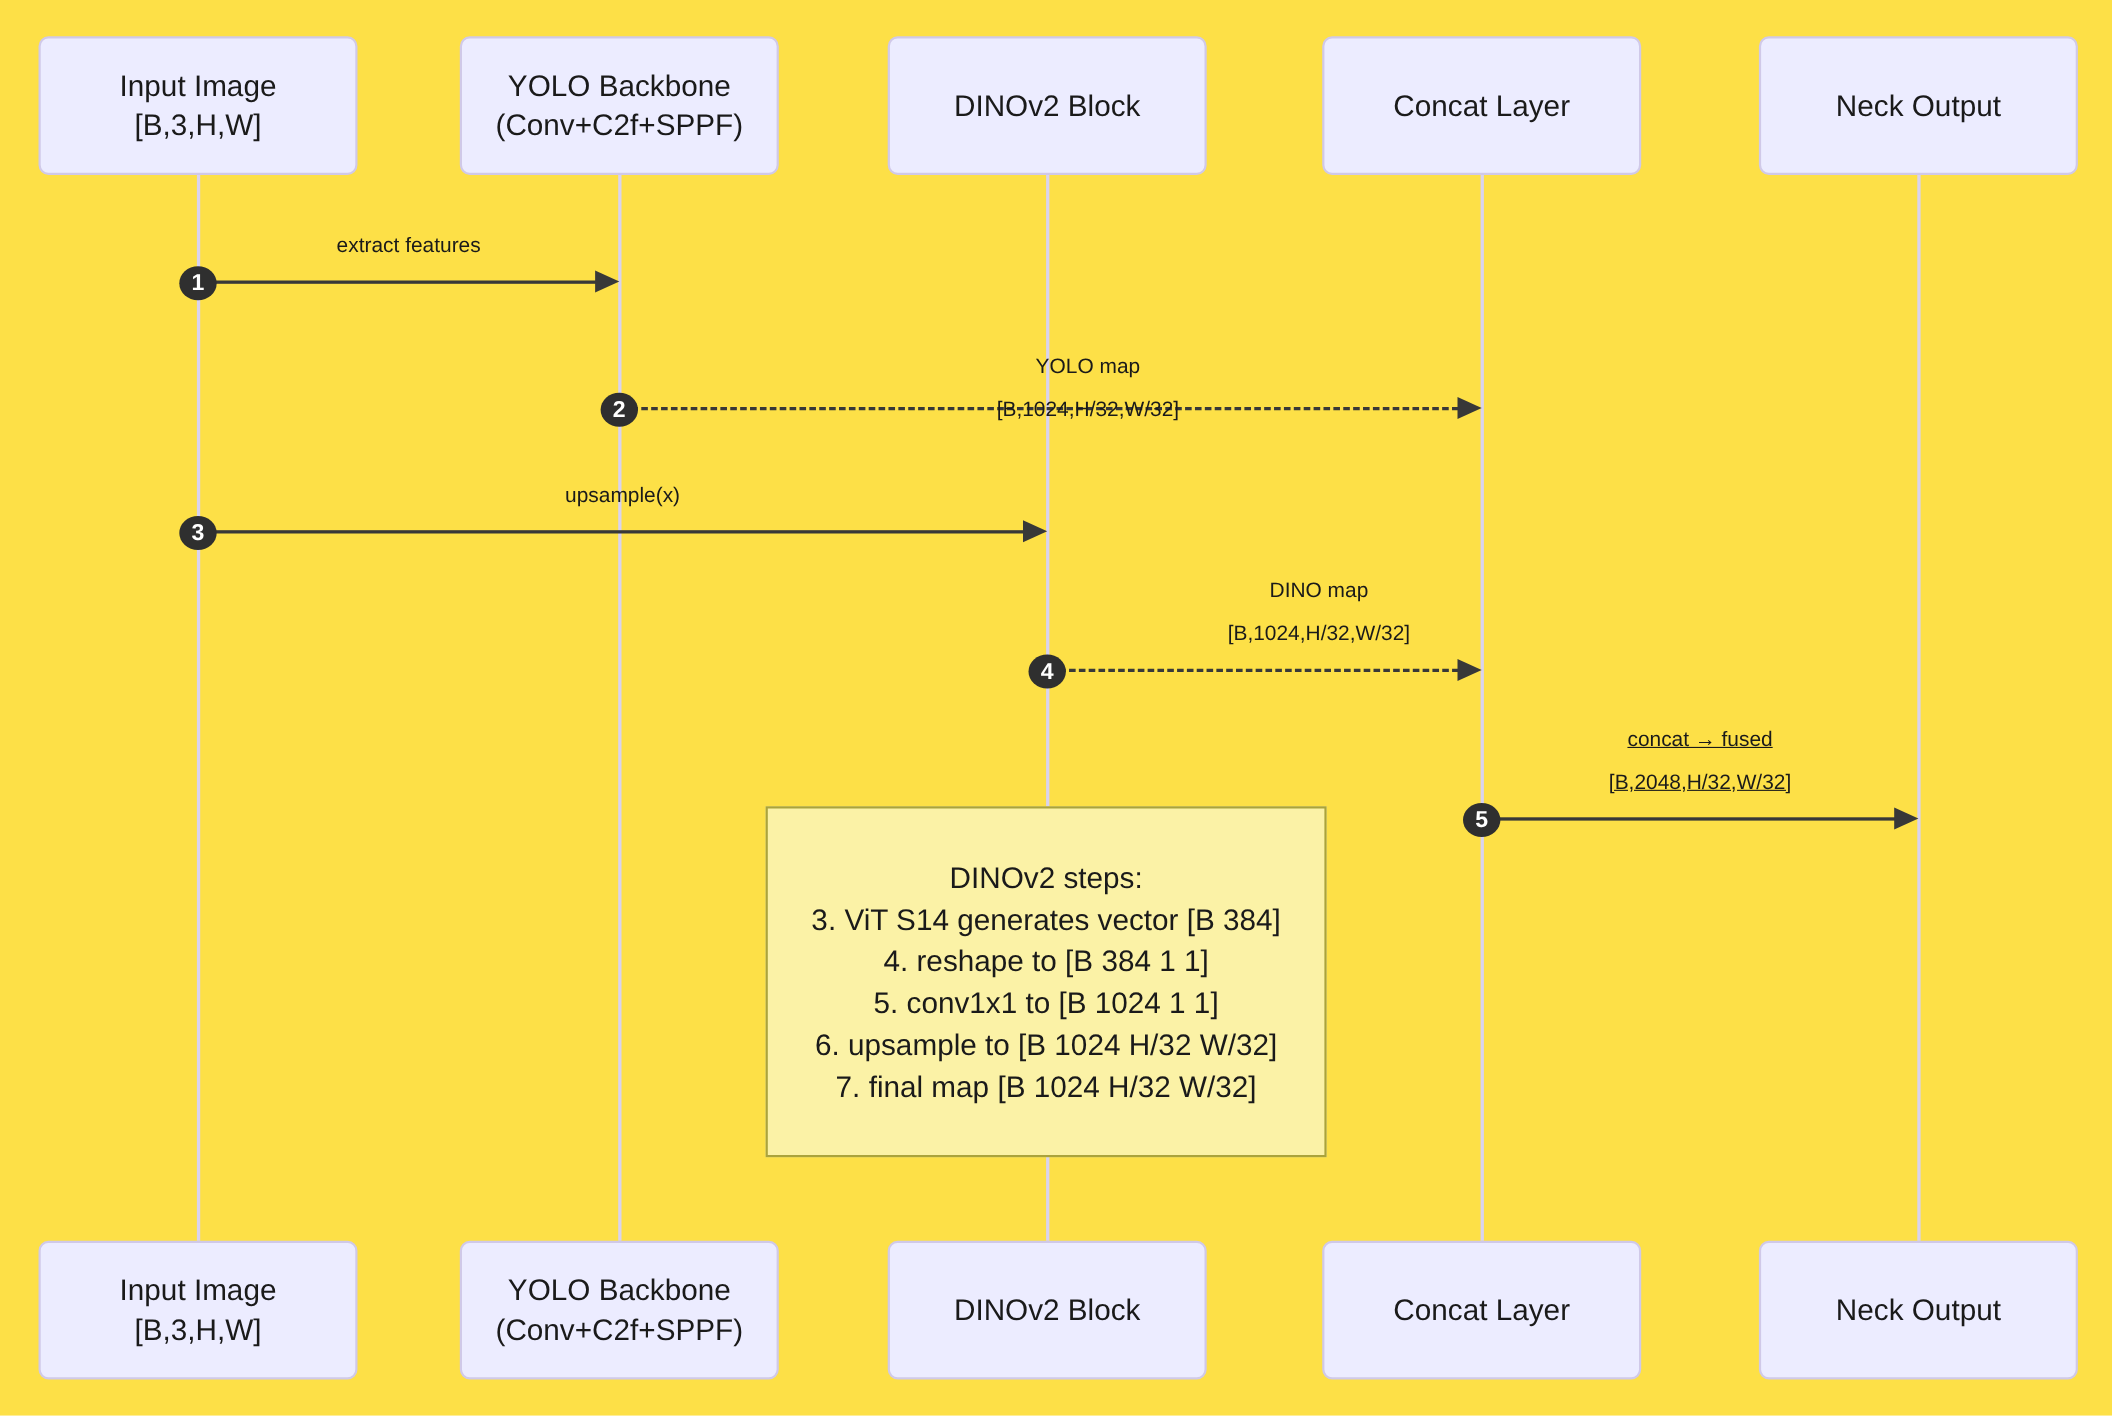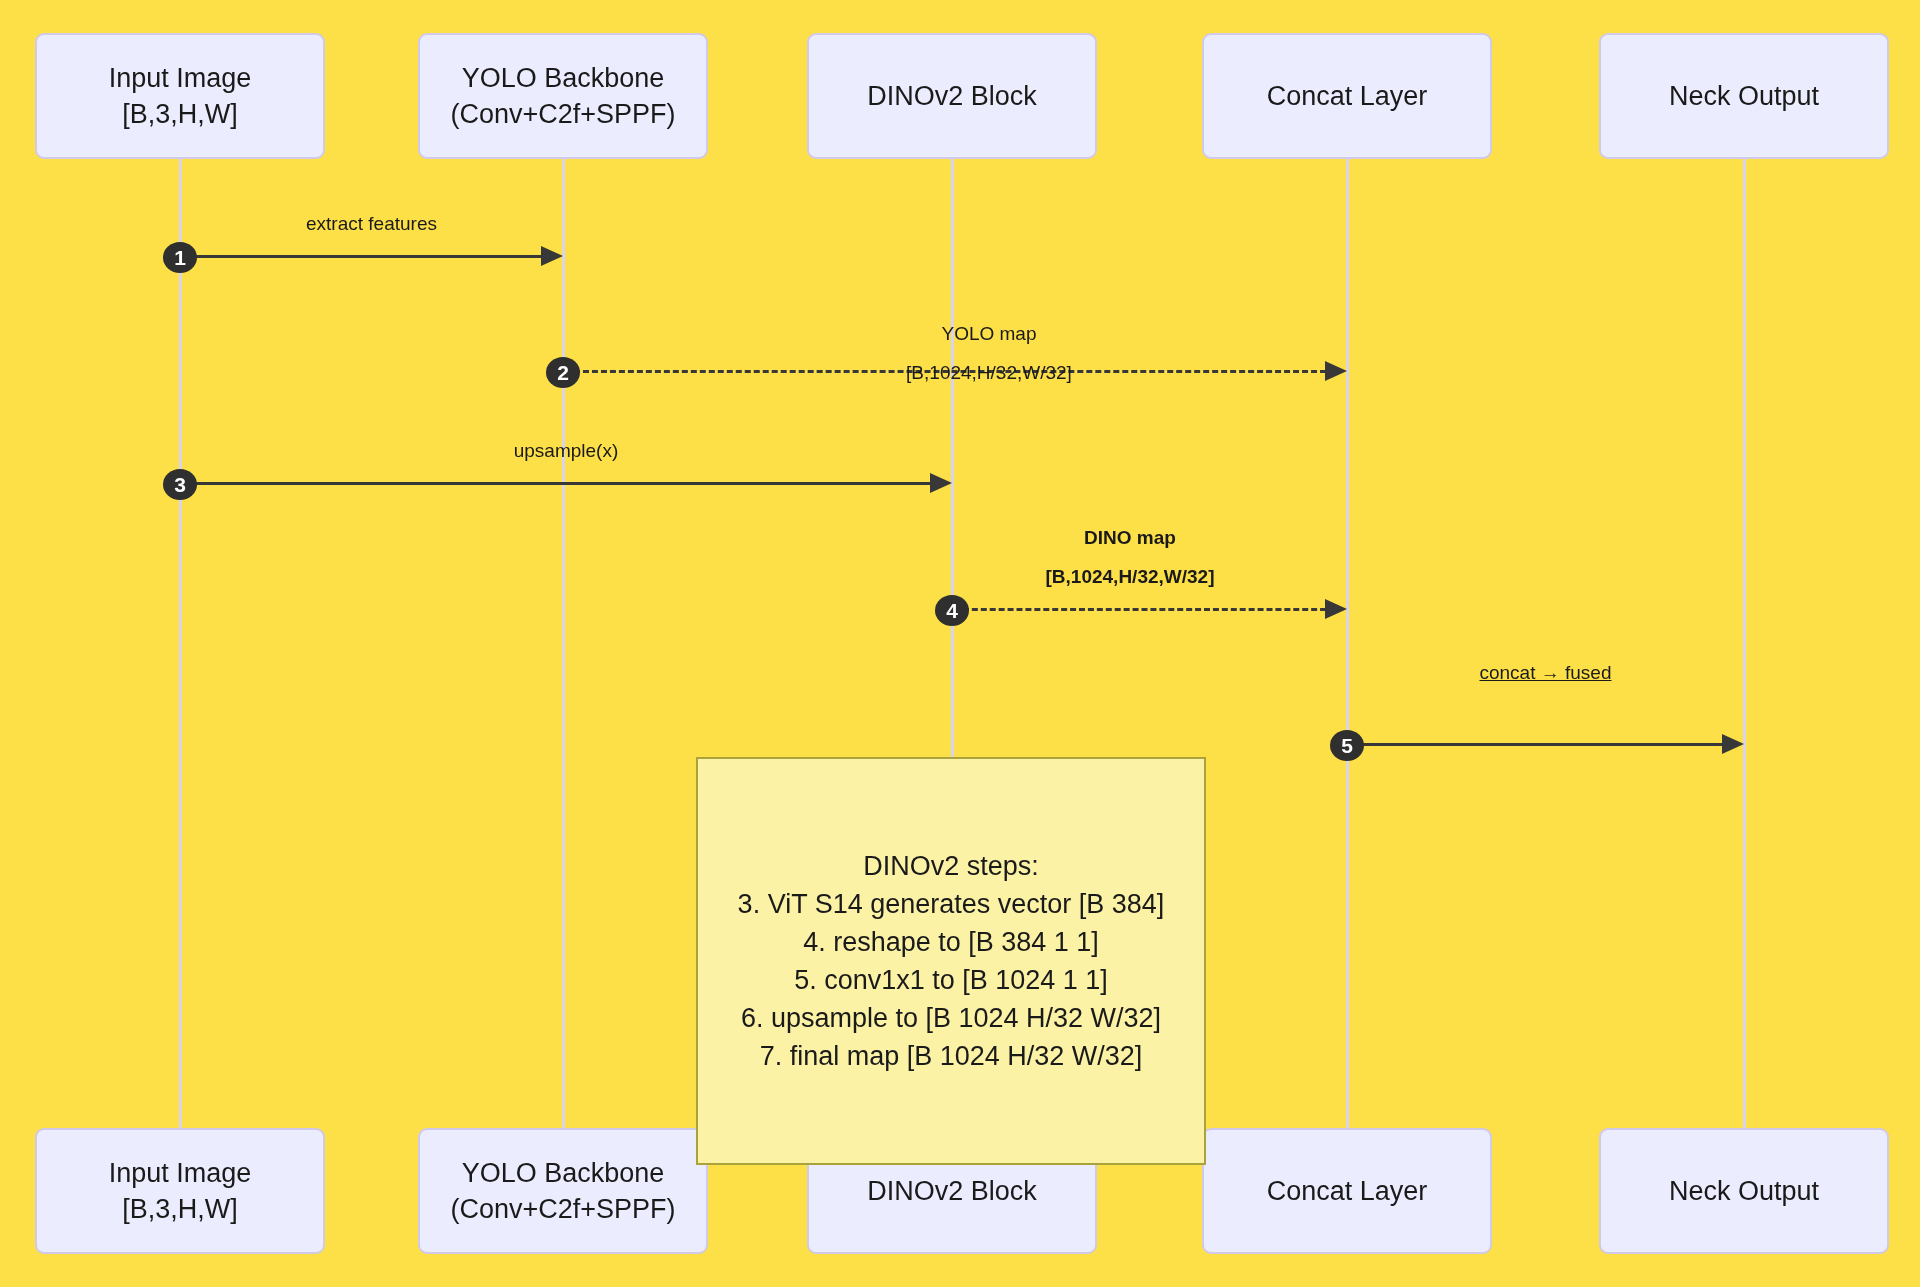--- a/index.html
+++ b/index.html
@@ -98,31 +98,32 @@
     </div>
     <div class="msg-line" style="left: 182px; width: 758px; top: 482px;"></div>
     <div class="arrowhead" style="left: 930px; top: 473px;"></div>
     <div class="badge" style="left: 163px; top: 469px;">3</div>
     <div class="msg-label" style="left: 266px; top: 431px;">
       <div>upsample(x)</div>
     </div>
     <div class="msg-line dashed" style="left: 954px; width: 381px; top: 608px;"></div>
     <div class="arrowhead" style="left: 1325px; top: 599px;"></div>
     <div class="badge" style="left: 935px; top: 595px;">4</div>
-    <div class="msg-label" style="left: 830px; top: 518px; font-weight: bold;">
+    <div class="msg-label" style="left: 899px; top: 518px;">
       <div>DINO map</div>
       <div>[B,1024,H/32,W/32]</div>
     </div>
     <div class="msg-line" style="left: 1349px; width: 383px; top: 743px;"></div>
     <div class="arrowhead" style="left: 1722px; top: 734px;"></div>
     <div class="badge" style="left: 1330px; top: 730px;">5</div>
     <div class="msg-label" style="left: 1245.5px; top: 653px; text-decoration: underline;">
       <div>concat → fused</div>
+      <div>[B,2048,H/32,W/32]</div>
     </div>
-    <div class="note" style="left: 696px; top: 757px; width: 510px; height: 408px;">
+    <div class="note" style="left: 696px; top: 733px; width: 510px; height: 319px;">
       <div>DINOv2 steps:</div>
       <div>3. ViT S14 generates vector [B 384]</div>
       <div>4. reshape to [B 384 1 1]</div>
       <div>5. conv1x1 to [B 1024 1 1]</div>
       <div>6. upsample to [B 1024 H/32 W/32]</div>
       <div>7. final map [B 1024 H/32 W/32]</div>
     </div>
   </div>
 
 </body></html>

